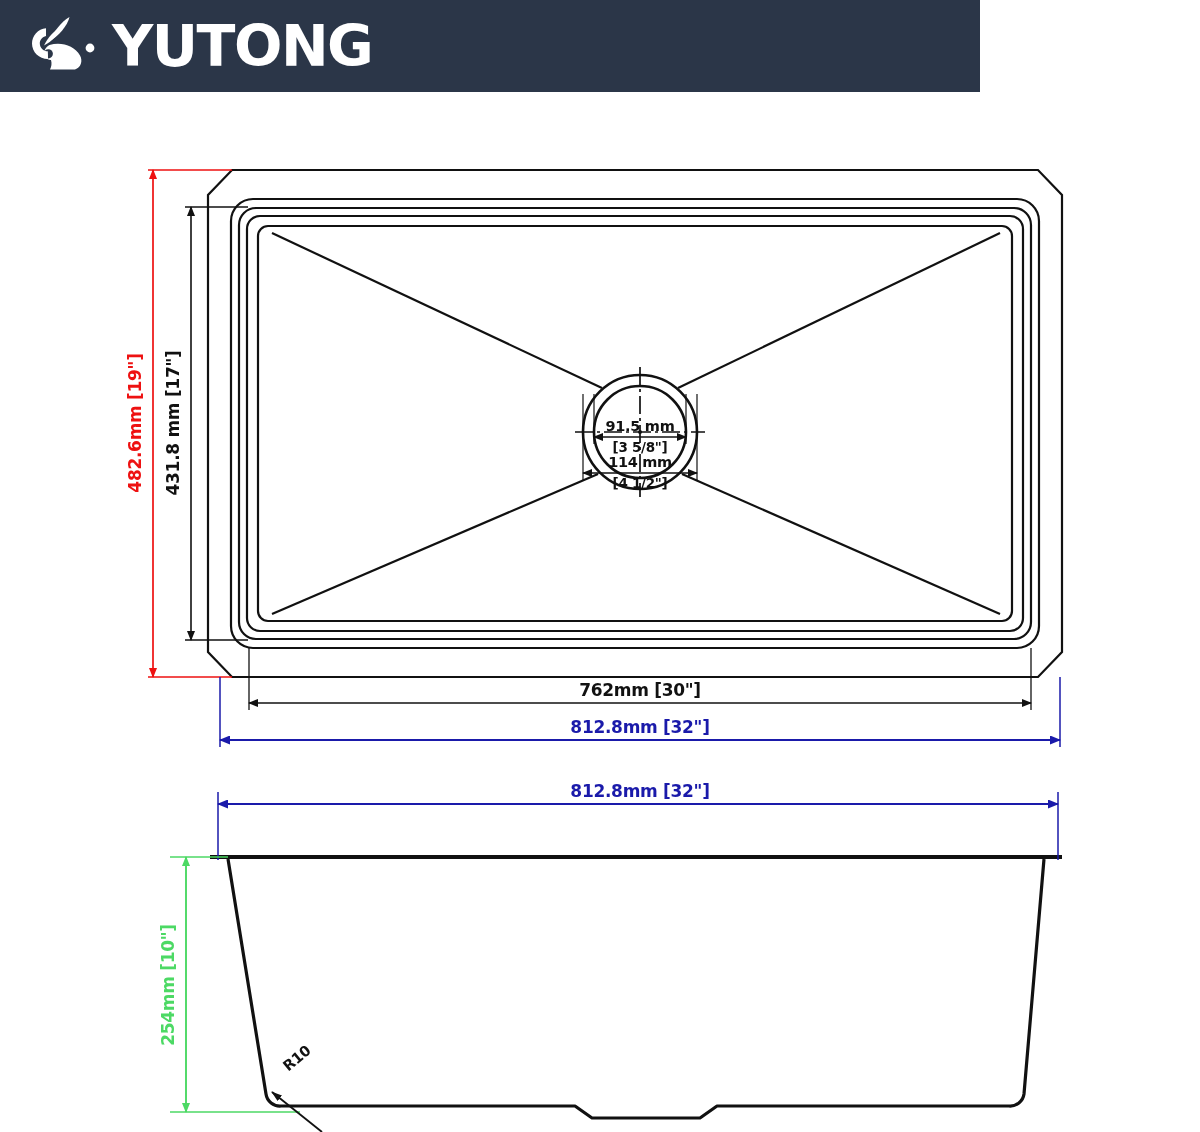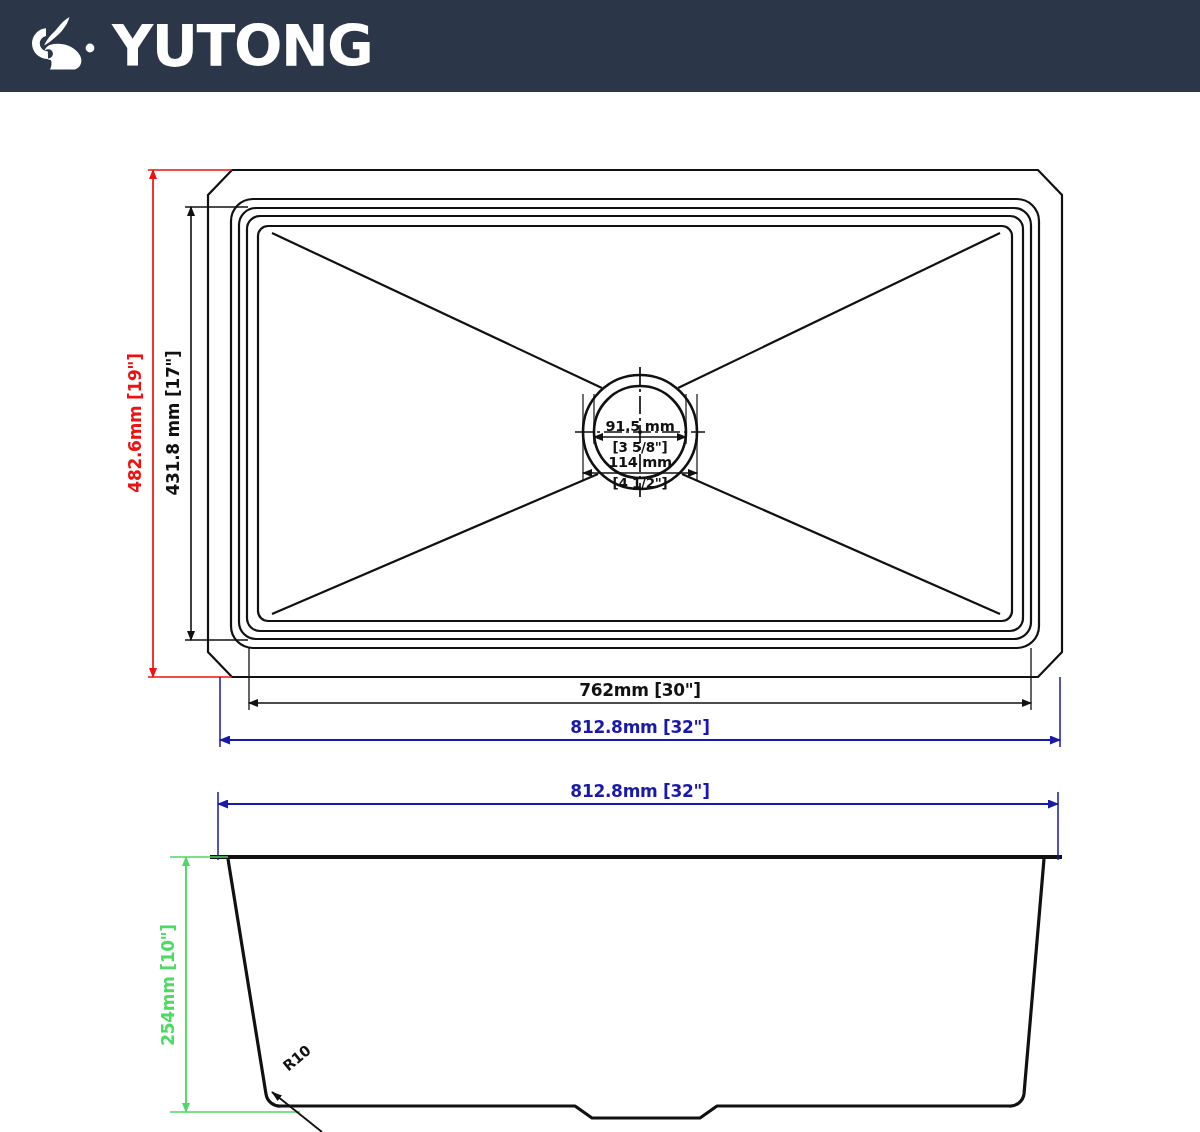--- a/index.html
+++ b/index.html
@@ -12,21 +12,21 @@
     height: 1132px;
     font-family: "Liberation Sans", sans-serif;
     overflow: hidden;
     position: relative;
   }
 
   
   #brand-header {
     position: absolute;
     left: 0; top: 0;
-    width: 1200px;
+    width: 980px;
     height: 92px;
     background: #2b3648;
     display: flex;
     align-items: center;
     padding-left: 28px;
     box-sizing: border-box;
   }
   #brand-logo-mark {
     width: 74px;
     height: 62px;

